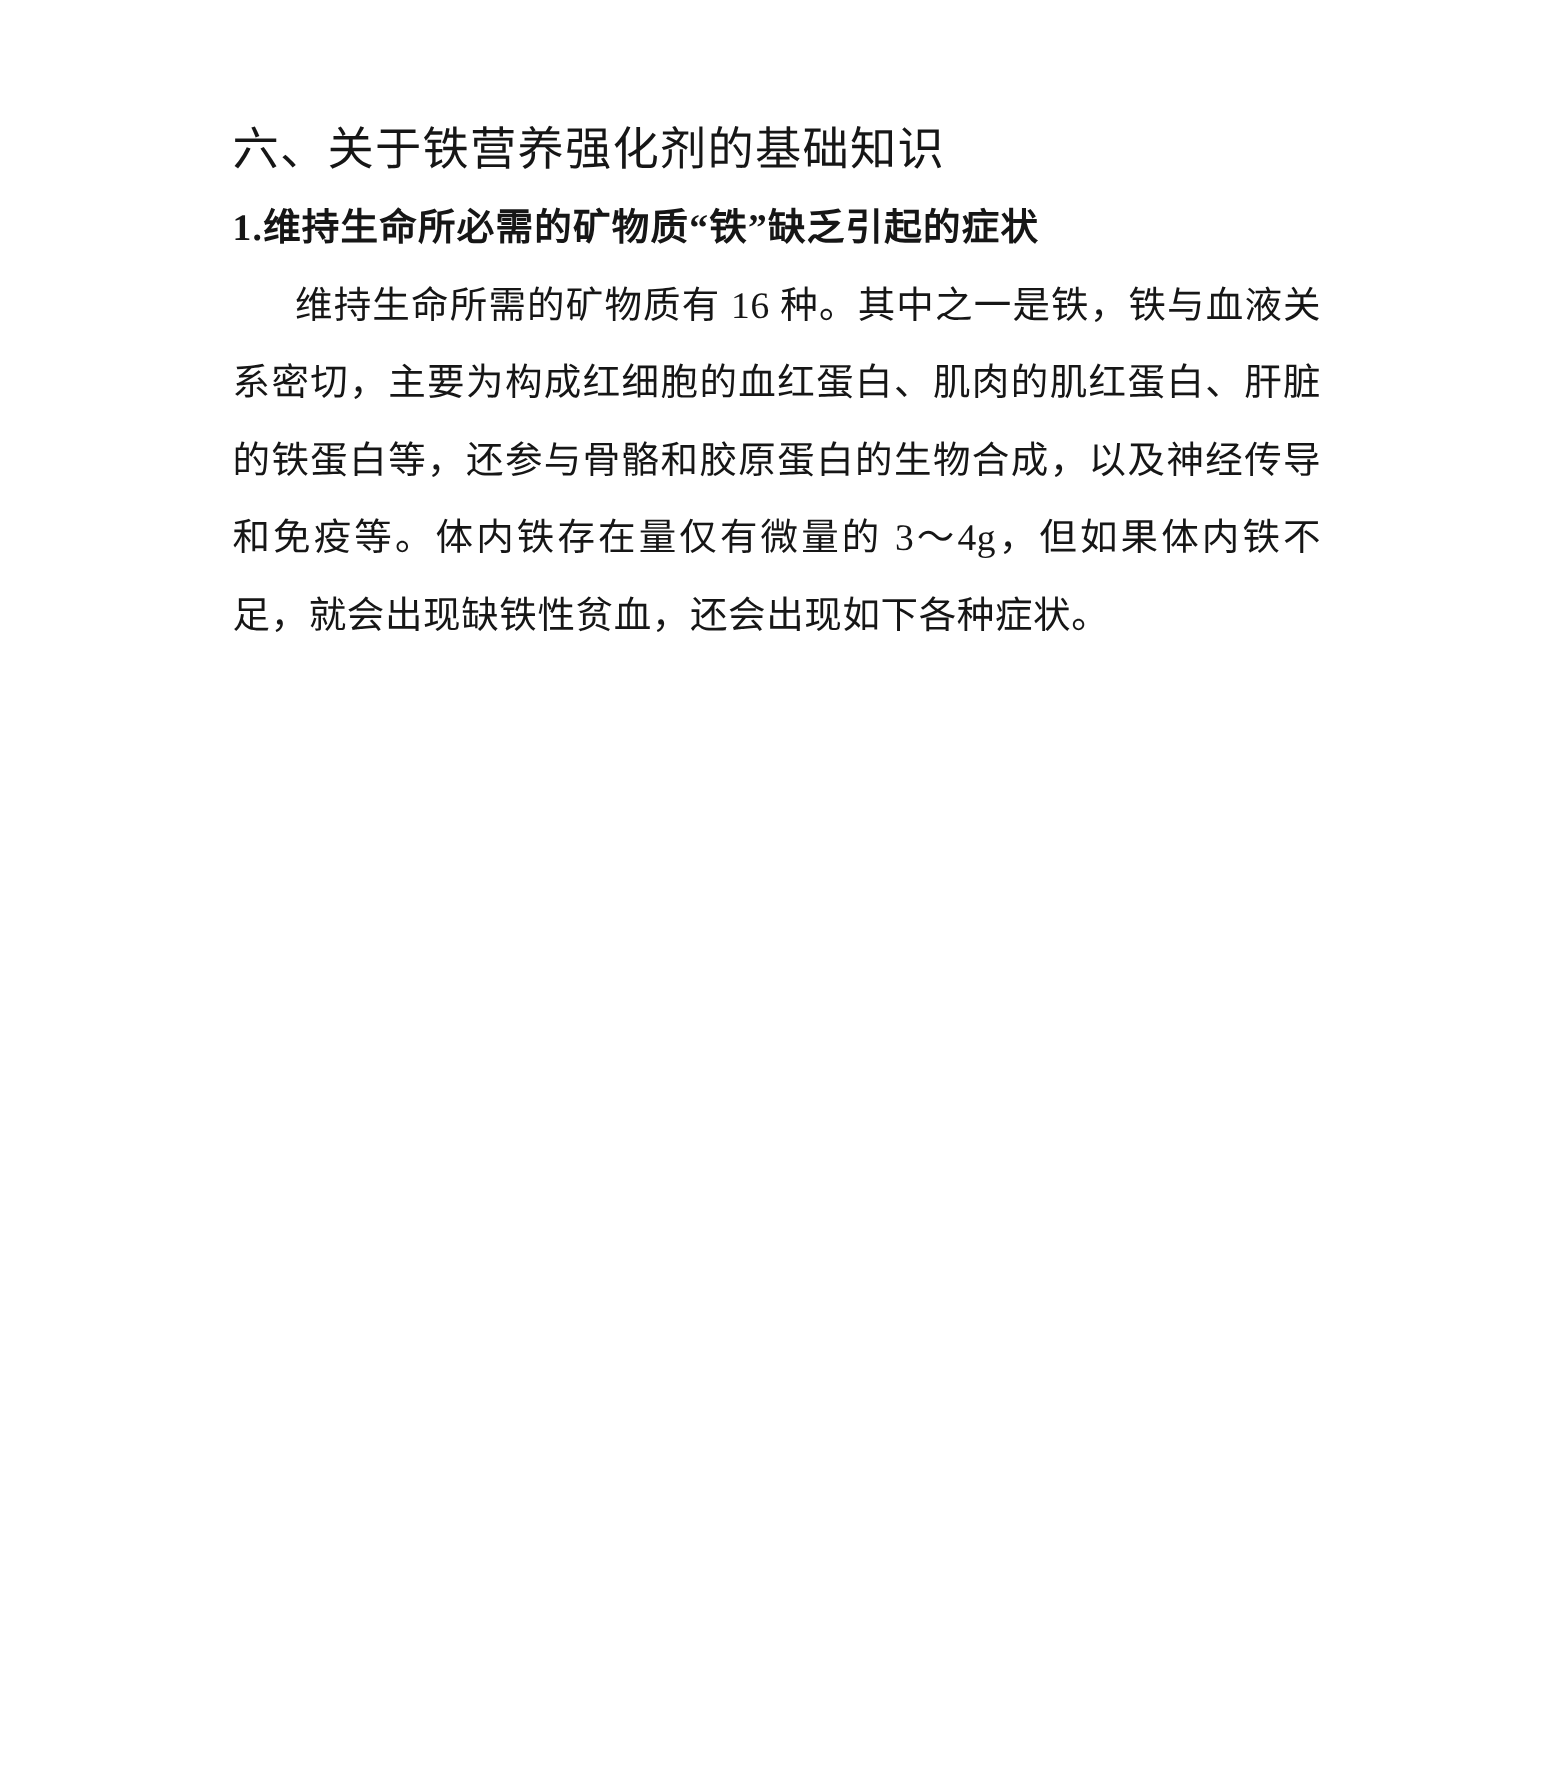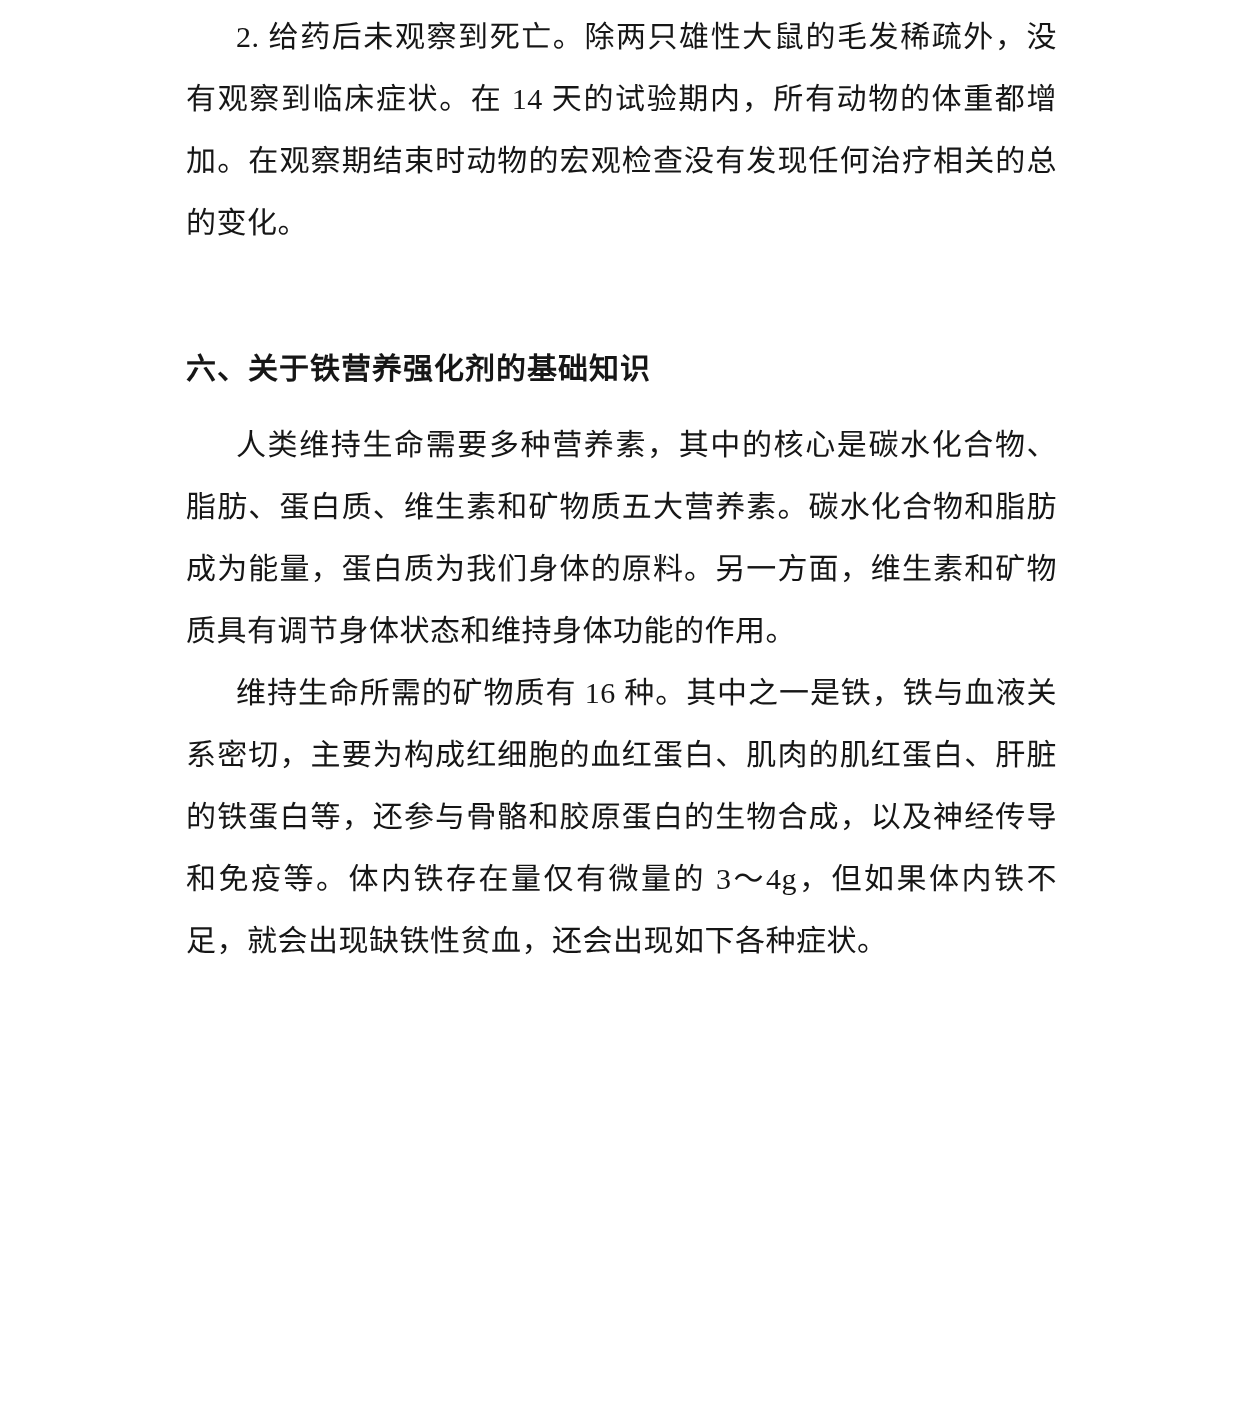--- a/index.html
+++ b/index.html
@@ -21,44 +21,43 @@
   .para {
     margin: 0;
     font-size: 30px;
     line-height: 62px;
     text-align: justify;
     text-indent: 50px;
     letter-spacing: 0.5px;
   }
   .section-heading {
     margin: 84px 0 0 0;
-    font-size: 30px;
+    font-size: 37px;
     line-height: 62px;
-    font-weight: bold;
+    font-weight: normal;
     letter-spacing: 1px;
   }
   .subsection-heading {
     margin: 0;
     font-size: 30px;
     line-height: 62px;
     font-weight: bold;
     letter-spacing: 1px;
   }
   .para.after-heading {
     margin-top: 14px;
   }
 </style>
 </head>
 <body>
 
 <div class="page">
 
-  <p class="para">2. 给药后未观察到死亡。除两只雄性大鼠的毛发稀疏外，没有观察到临床症状。在 14 天的试验期内，所有动物的体重都增加。在观察期结束时动物的宏观检查没有发现任何治疗相关的总的变化。</p>
 
 
   <h2 class="section-heading">六、关于铁营养强化剂的基础知识</h2>
 
+  <h3 class="subsection-heading">1.维持生命所必需的矿物质“铁”缺乏引起的症状</h3>
 
-  <p class="para after-heading">人类维持生命需要多种营养素，其中的核心是碳水化合物、脂肪、蛋白质、维生素和矿物质五大营养素。碳水化合物和脂肪成为能量，蛋白质为我们身体的原料。另一方面，维生素和矿物质具有调节身体状态和维持身体功能的作用。</p>
 
   <p class="para">维持生命所需的矿物质有 16 种。其中之一是铁，铁与血液关系密切，主要为构成红细胞的血红蛋白、肌肉的肌红蛋白、肝脏的铁蛋白等，还参与骨骼和胶原蛋白的生物合成，以及神经传导和免疫等。体内铁存在量仅有微量的 3～4g，但如果体内铁不足，就会出现缺铁性贫血，还会出现如下各种症状。</p>
 
 </div>
 
 </body></html>

